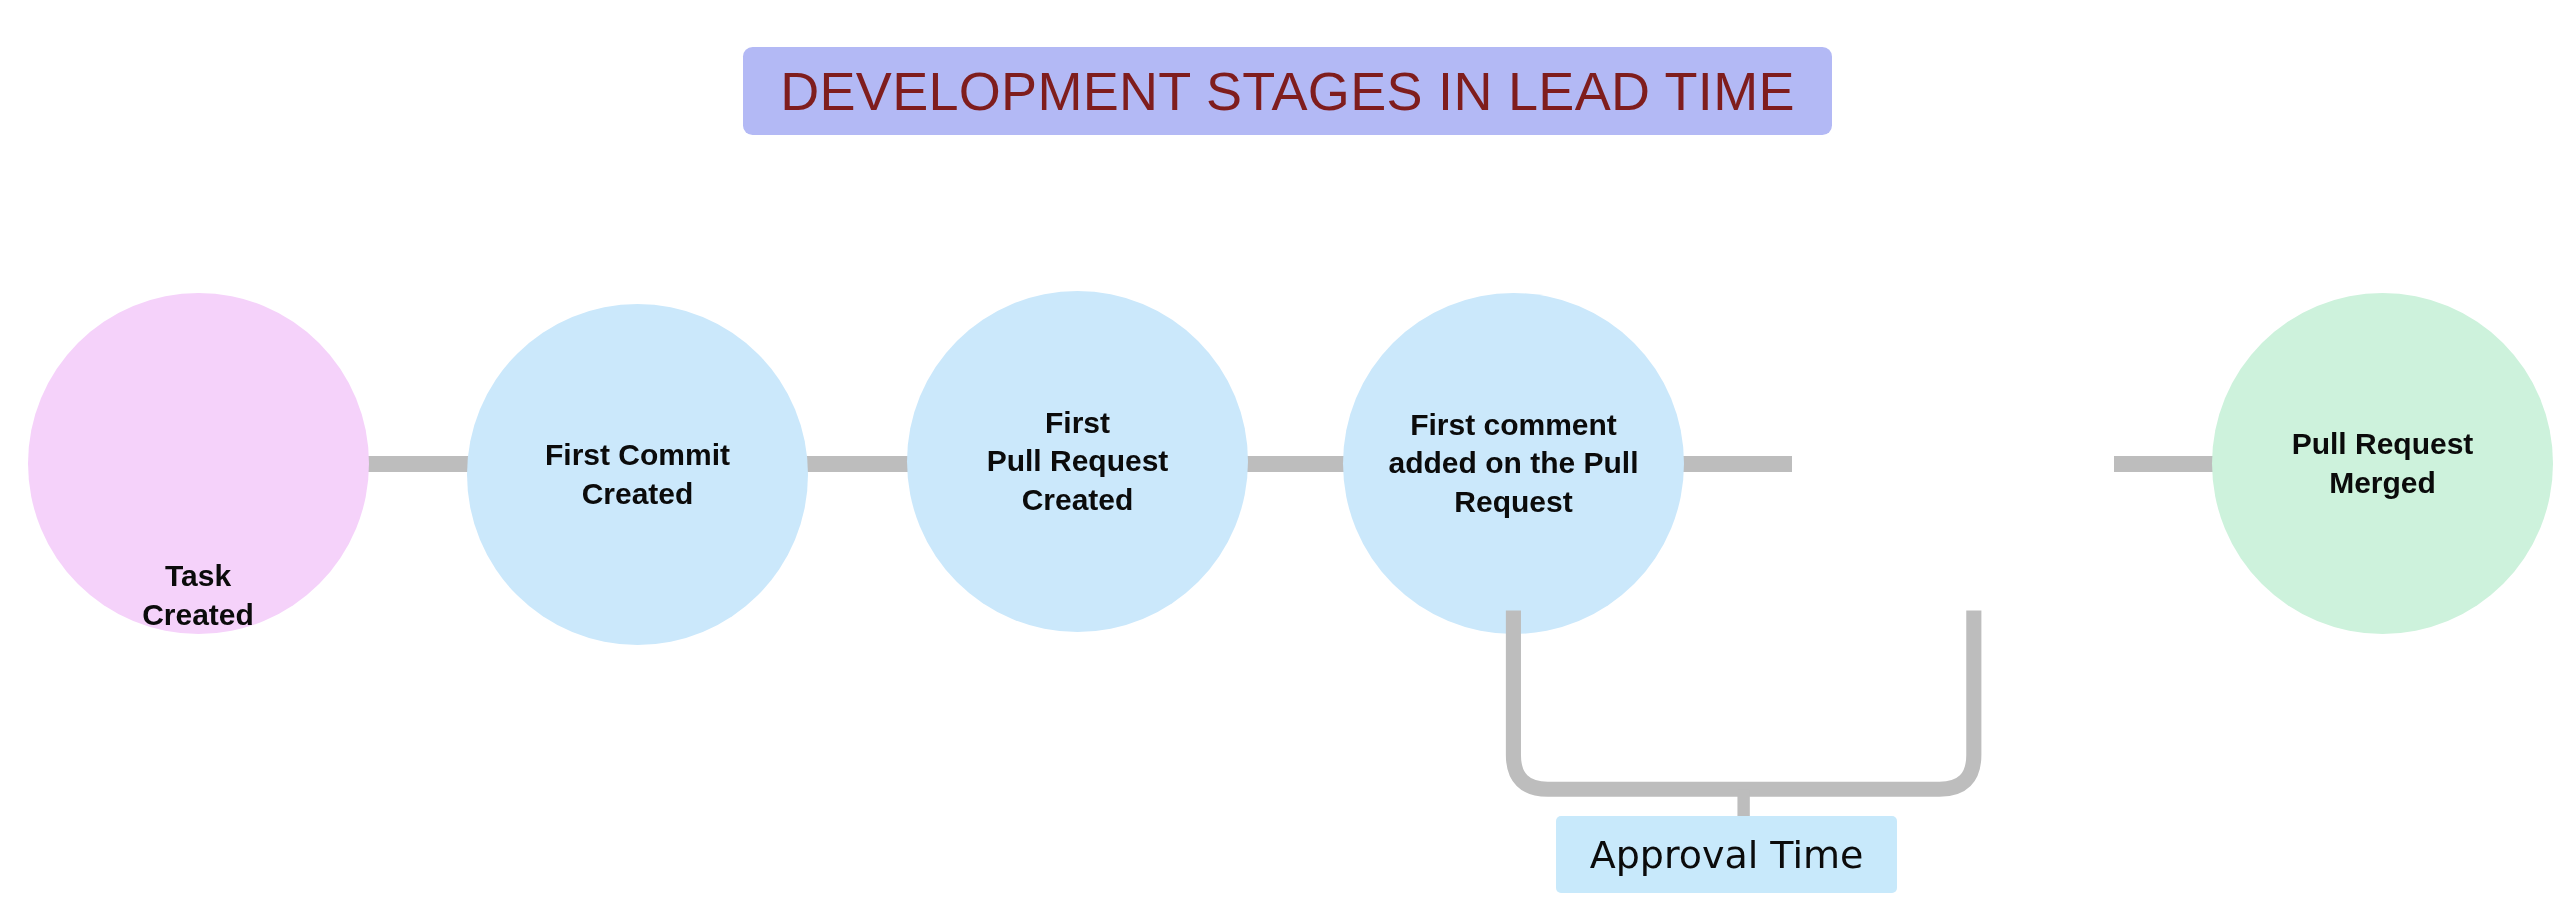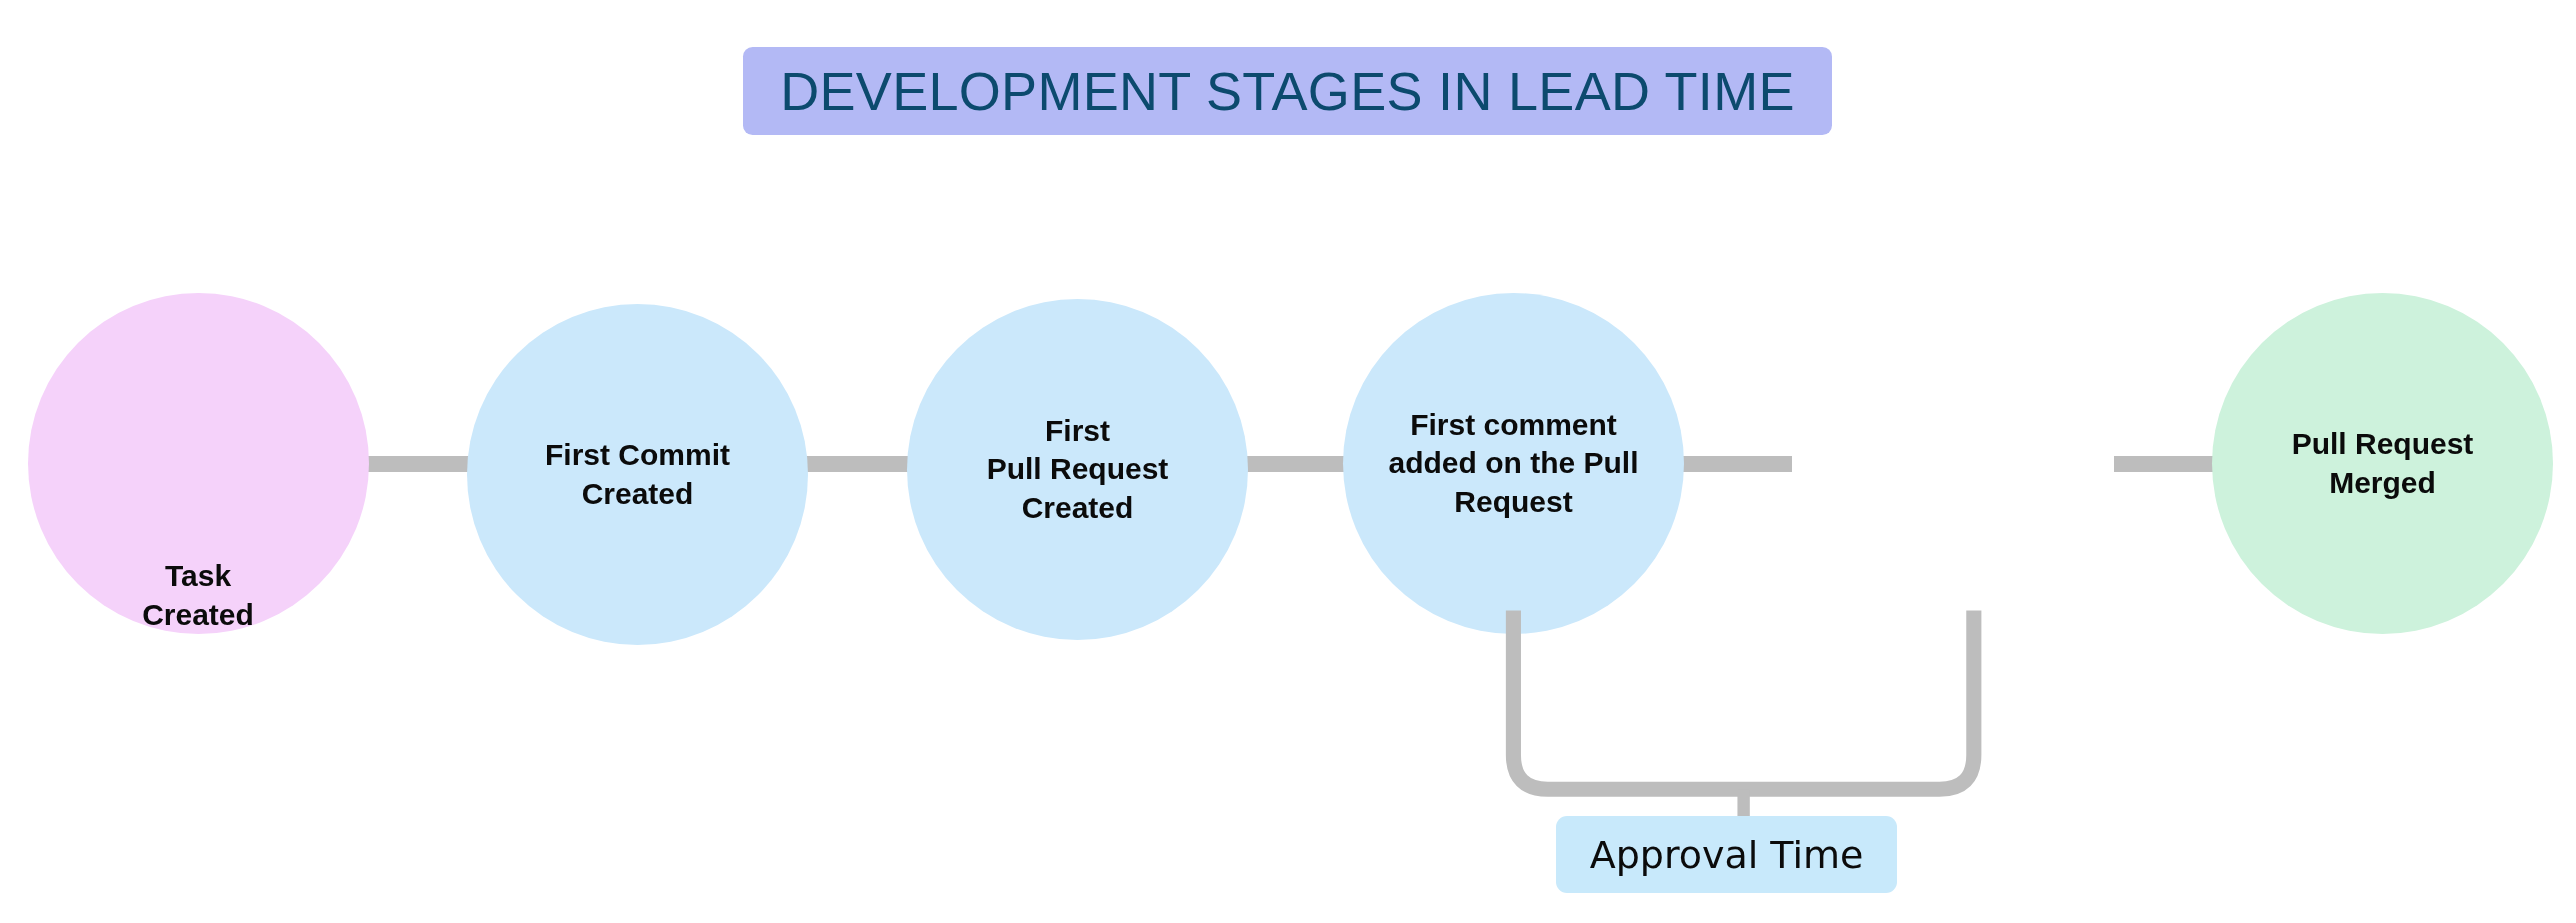--- a/index.html
+++ b/index.html
@@ -34,21 +34,21 @@
     display: flex;
     align-items: center;
     justify-content: center;
     box-sizing: border-box;
   }
   .title-text {
     font-family: "Liberation Sans", sans-serif;
     font-size: 54px;
     font-weight: 400;
     letter-spacing: 0.3px;
-    color: #0c4a6e;
+    color: #7f1d1d;
     white-space: nowrap;
     line-height: 1;
   }
 
   
   .rail {
     position: absolute;
     height: 16px;
     background: #bdbdbd;
     top: 456px;
@@ -84,21 +84,21 @@
   }
 
   
   .approval-pill {
     position: absolute;
     left: 1556px;
     top: 816px;
     width: 341px;
     height: 77px;
     background: #c8e9fb;
-    border-radius: 11px;
+    border-radius: 5px;
     display: flex;
     align-items: center;
     justify-content: center;
     box-sizing: border-box;
   }
   .approval-text {
     font-family: "DejaVu Sans", sans-serif;
     font-size: 38px;
     font-weight: 400;
     color: #0b0b0b;
@@ -124,21 +124,21 @@
   <div class="node" style="left:27.5px;  top:293px; width:341px; height:341px; background:#f5d2fa;align-items:flex-end;">
     <span class="node-label">Task
 Created</span>
   </div>
 
   <div class="node" style="left:467px; top:304px; width:341px; height:341px; background:#cbe8fb;">
     <span class="node-label">First Commit
 Created</span>
   </div>
 
-  <div class="node" style="left:907px; top:299px; width:341px; height:341px; background:#cbe8fb;">
+  <div class="node" style="left:907px; top:291px; width:341px; height:341px; background:#cbe8fb;">
     <span class="node-label">First
 Pull Request
 Created</span>
   </div>
 
   <div class="node" style="left:1343px; top:293px; width:341px; height:341px; background:#cbe8fb;">
     <span class="node-label">First comment
 added on the Pull
 Request</span>
   </div>

